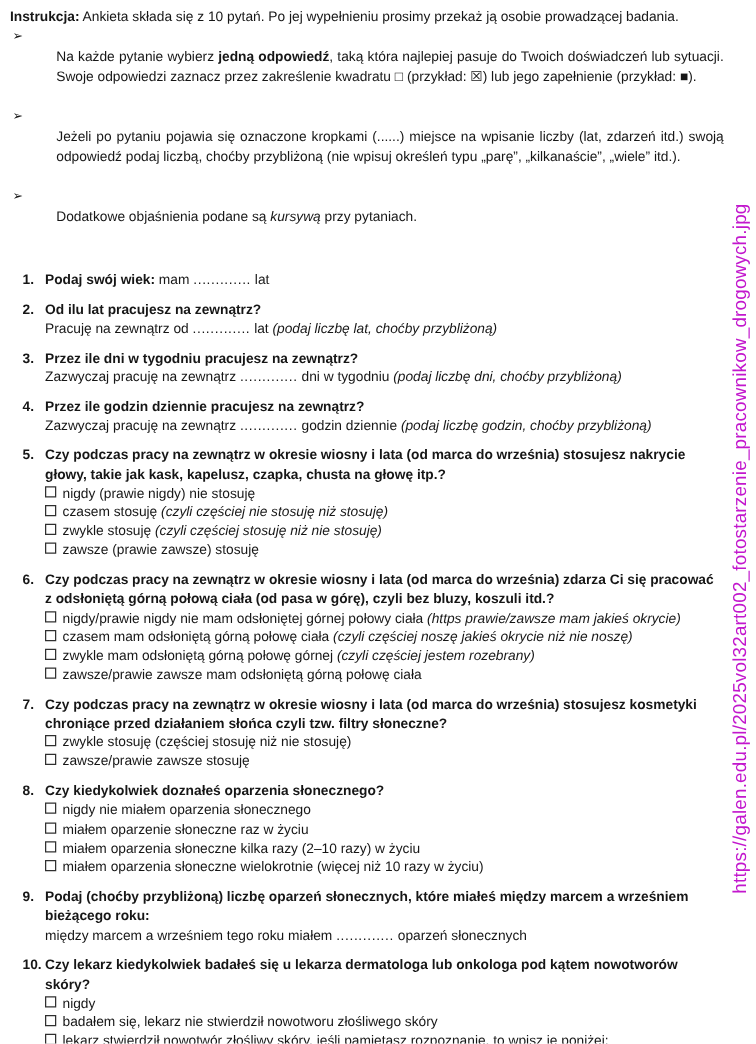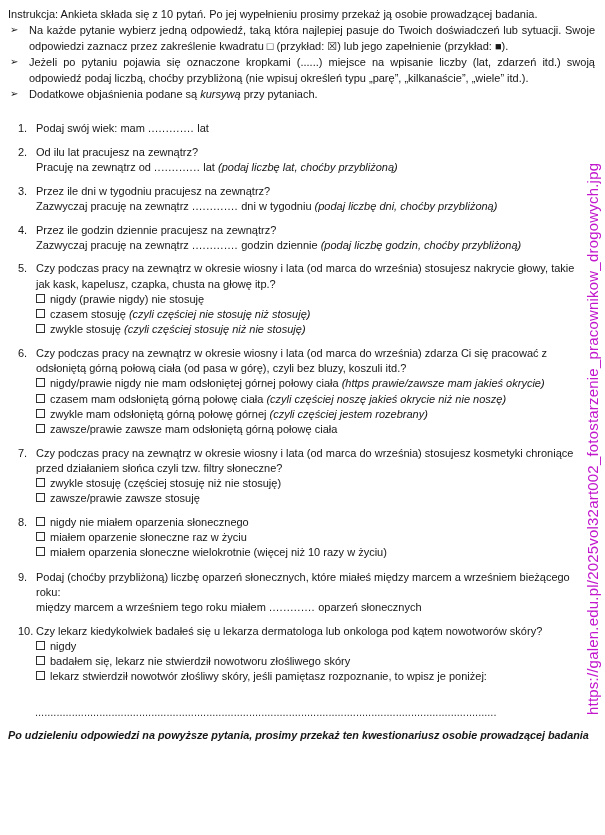--- a/index.html
+++ b/index.html
@@ -5,22 +5,22 @@
   html,body{margin:0;padding:0;background:#fff;}
   .page{
     position:relative;width:605px;height:835px;background:#ffffff;
     font-family:"Liberation Sans",sans-serif;font-size:11px;color:#161616;
     overflow:hidden;
   }
   .content{position:absolute;top:6px;left:8px;right:10px;}
   .intro{margin:0;line-height:16px;text-align:justify;}
   .bullet{display:flex;line-height:16px;}
   .bullet .marker{flex:none;width:19px;padding-left:2px;font-size:10px;}
-  .bullet p{margin:0;flex:1;text-align:justify;}
-  b,.qtitle,.qnum{font-weight:400;}
+  .bullet p{margin:16px;flex:1;text-align:justify;}
+  b,.qtitle,.qnum{font-weight:700;}
   i,.hint{font-style:italic;}
   .questions{margin-top:19px;padding-right:16px;}
   .q{display:flex;margin-bottom:8.5px;line-height:15.2px;}
   .q.mt6{margin-top:6px;}
   .q.mt9{margin-top:9px;}
   .qnum{flex:none;width:18px;margin-left:10px;}
   .qbody{flex:1;min-width:0;}
   .cb{display:inline-block;width:7px;height:7px;border:1px solid #303030;margin-right:5px;}
   .dots{letter-spacing:.5px;}
   .answer-line{margin:20px 0 0 27px;width:462px;overflow:hidden;white-space:nowrap;line-height:14px;color:#333;}
@@ -93,20 +93,21 @@
         </div>
       </div>
 
       <div class="q">
         <span class="qnum">5.</span>
         <div class="qbody">
           <div class="qtitle">Czy podczas pracy na zewnątrz w okresie wiosny i lata (od marca do września) stosujesz nakrycie głowy, takie jak kask, kapelusz, czapka, chusta na głowę itp.?</div>
           <div class="opt"><span class="cb"></span><span>nigdy (prawie nigdy) nie stosuję</span><i class="hint"></i></div>
           <div class="opt"><span class="cb"></span><span>czasem stosuję </span><i class="hint">(czyli częściej nie stosuję niż stosuję)</i></div>
           <div class="opt"><span class="cb"></span><span>zwykle stosuję </span><i class="hint">(czyli częściej stosuję niż nie stosuję)</i></div>
+          <div class="opt"><span class="cb"></span><span>zawsze (prawie zawsze) stosuję</span><i class="hint"></i></div>
         </div>
       </div>
 
       <div class="q">
         <span class="qnum">6.</span>
         <div class="qbody">
           <div class="qtitle">Czy podczas pracy na zewnątrz w okresie wiosny i lata (od marca do września) zdarza Ci się pracować z odsłoniętą górną połową ciała (od pasa w górę), czyli bez bluzy, koszuli itd.?</div>
           <div class="opt"><span class="cb"></span><span>nigdy/prawie nigdy nie mam odsłoniętej górnej połowy ciała </span><i class="hint">(https prawie/zawsze mam jakieś okrycie)</i></div>
           <div class="opt"><span class="cb"></span><span>czasem mam odsłoniętą górną połowę ciała </span><i class="hint">(czyli częściej noszę jakieś okrycie niż nie noszę)</i></div>
           <div class="opt"><span class="cb"></span><span>zwykle mam odsłoniętą górną połowę górnej </span><i class="hint">(czyli częściej jestem rozebrany)</i></div>
@@ -119,22 +120,24 @@
         <div class="qbody">
           <div class="qtitle">Czy podczas pracy na zewnątrz w okresie wiosny i lata (od marca do września) stosujesz kosmetyki chroniące przed działaniem słońca czyli tzw. filtry słoneczne?</div>
           <div class="opt"><span class="cb"></span><span>zwykle stosuję (częściej stosuję niż nie stosuję)</span></div>
           <div class="opt"><span class="cb"></span><span>zawsze/prawie zawsze stosuję</span></div>
         </div>
       </div>
 
       <div class="q mt6">
         <span class="qnum">8.</span>
         <div class="qbody">
+          <div class="qtitle">Czy kiedykolwiek doznałeś oparzenia słonecznego?</div>
           <div class="opt"><span class="cb"></span><span>nigdy nie miałem oparzenia słonecznego</span></div>
           <div class="opt"><span class="cb"></span><span>miałem oparzenie słoneczne raz w życiu</span></div>
+          <div class="opt"><span class="cb"></span><span>miałem oparzenia słoneczne kilka razy (2–10 razy) w życiu</span></div>
           <div class="opt"><span class="cb"></span><span>miałem oparzenia słoneczne wielokrotnie (więcej niż 10 razy w życiu)</span></div>
         </div>
       </div>
 
       <div class="q mt9">
         <span class="qnum">9.</span>
         <div class="qbody">
           <div class="qtitle">Podaj (choćby przybliżoną) liczbę oparzeń słonecznych, które miałeś między marcem a wrześniem bieżącego roku:</div>
           <div><span>między marcem a wrześniem tego roku miałem </span><span class="dots">.............</span><span> oparzeń słonecznych</span></div>
         </div>

